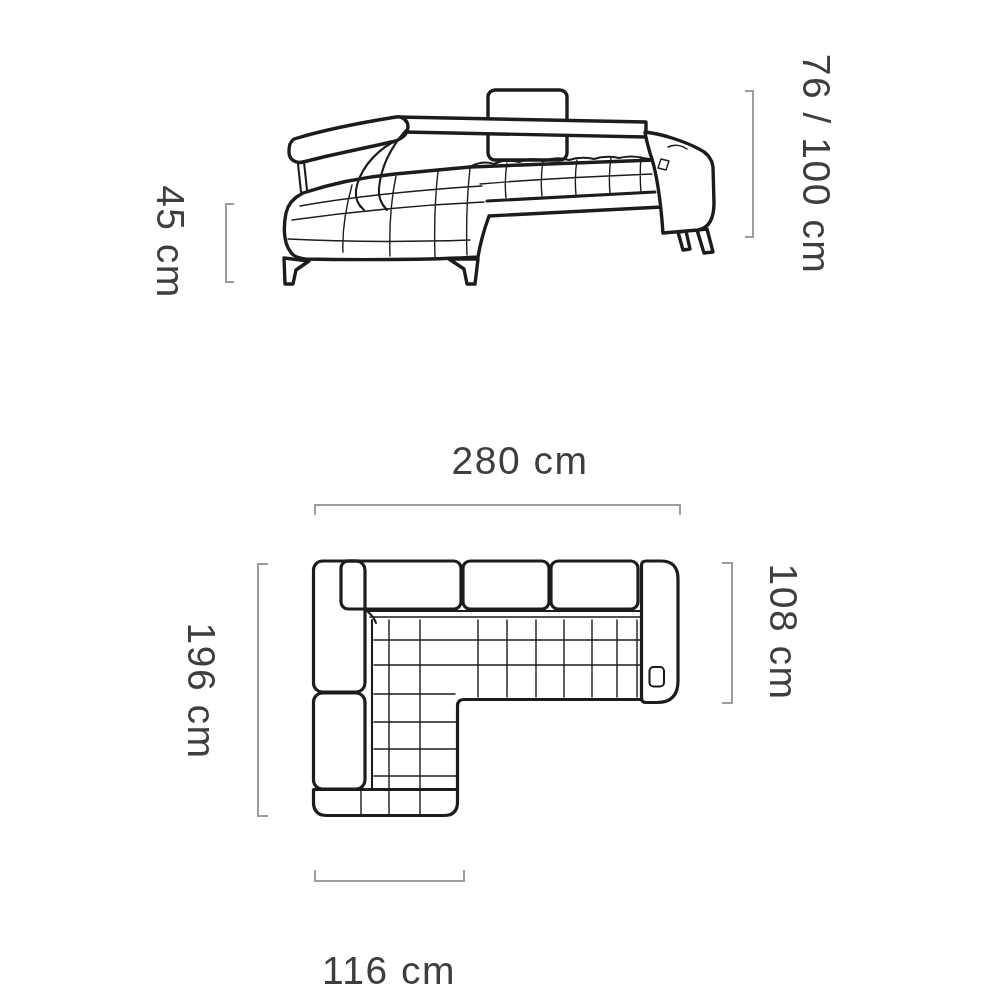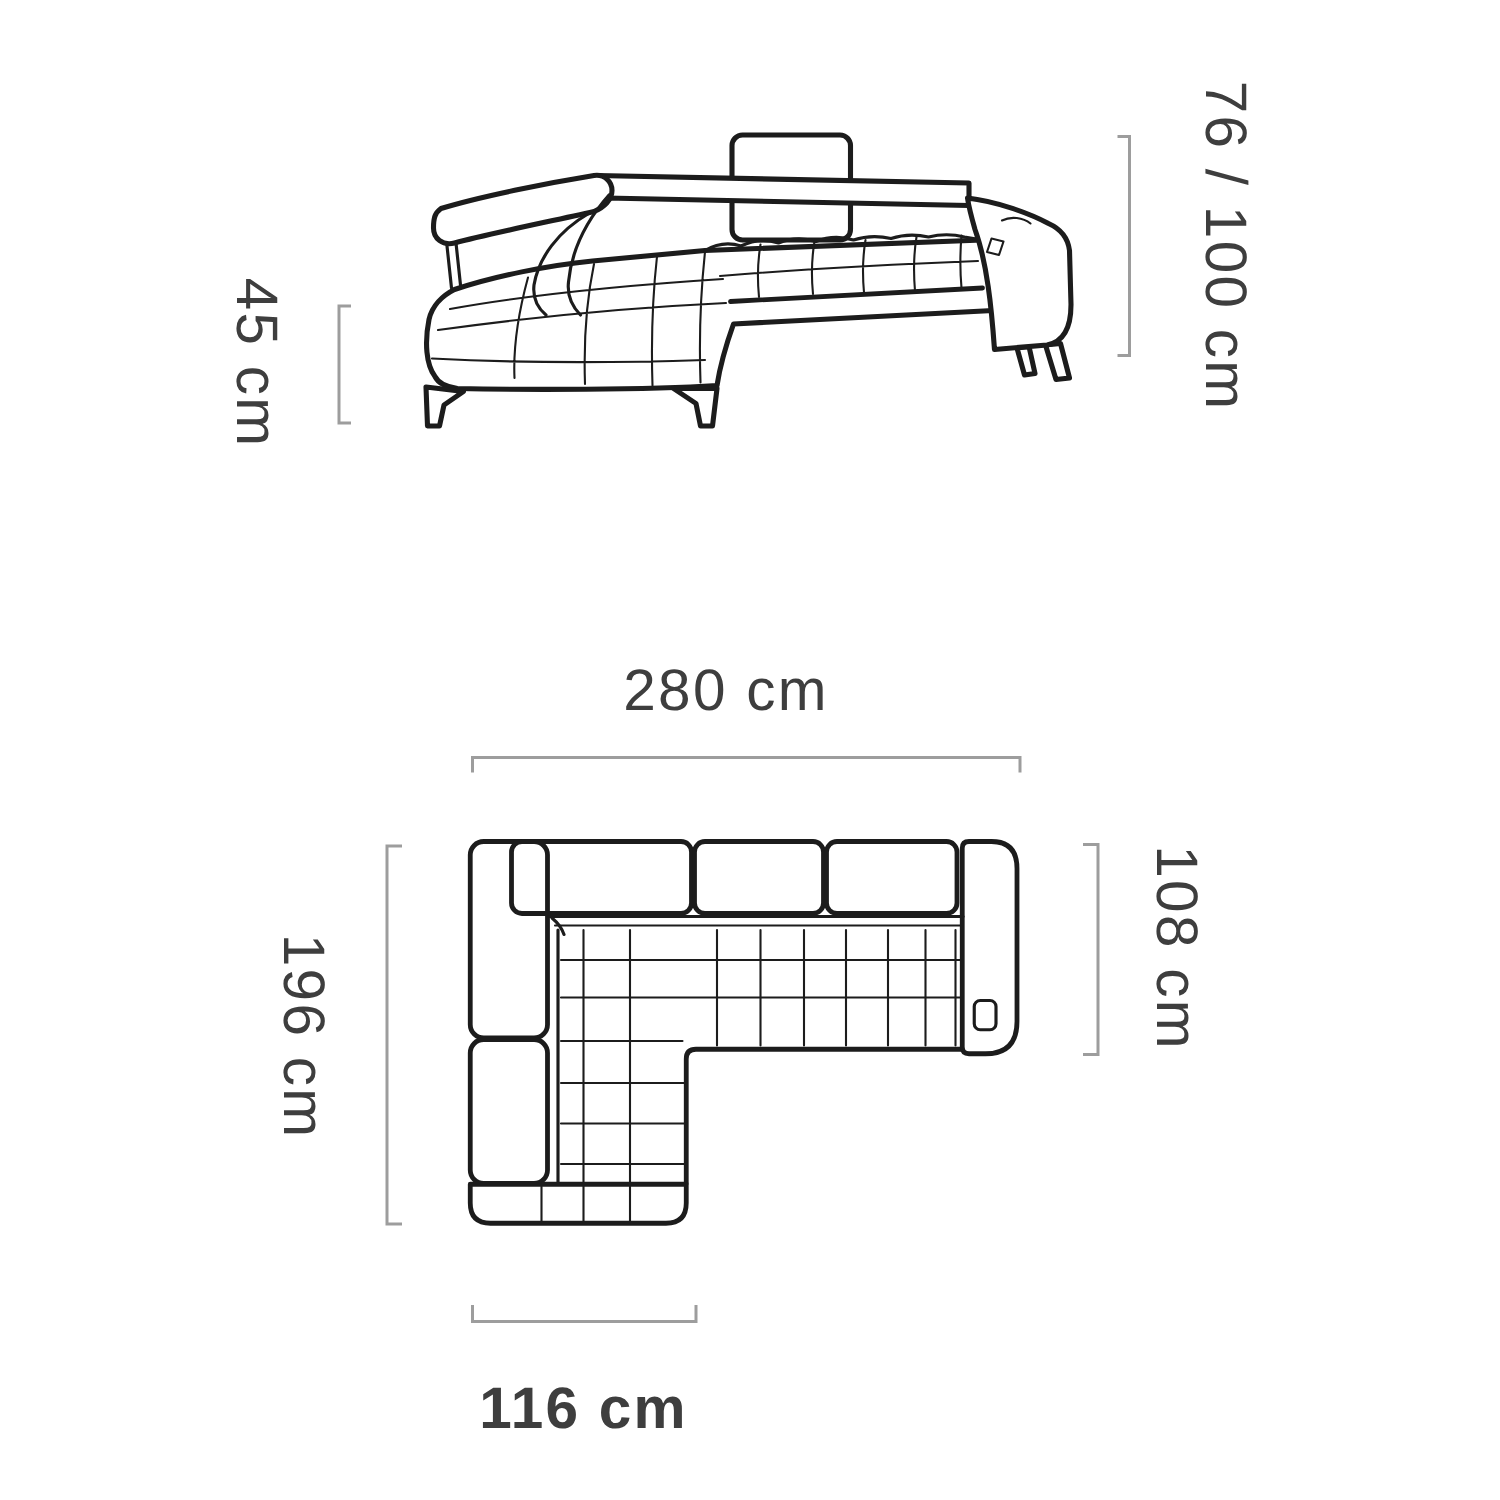--- a/index.html
+++ b/index.html
@@ -164,21 +164,21 @@
       <path class="s-dim" d="M 268,564 L 258,564 L 258,816 L 268,816"></path>
       <path class="s-dim" d="M 722,563 L 732,563 L 732,703 L 722,703"></path>
       <path class="s-dim" d="M 315,870 L 315,881 L 464,881 L 464,870"></path>
     </g>
   </svg>
 
   <div class="dim-label rotated" style="left:170px; top:242px;">45 cm</div>
 
   <div class="dim-label rotated" style="left:816px; top:164px;">76 / 100 cm</div>
 
-  <div class="dim-label" style="left:484px; top:461px;">280 cm</div>
+  <div class="dim-label" style="left:520px; top:461px;">280 cm</div>
 
   <div class="dim-label rotated" style="left:201px; top:691px;">196 cm</div>
 
   <div class="dim-label rotated" style="left:783px; top:632px;">108 cm</div>
 
-  <div class="dim-label" style="left:389px; top:940px;font-weight:bold;">116 cm</div>
+  <div class="dim-label" style="left:389px; top:971px;">116 cm</div>
 
 </div>
 
 </body></html>

